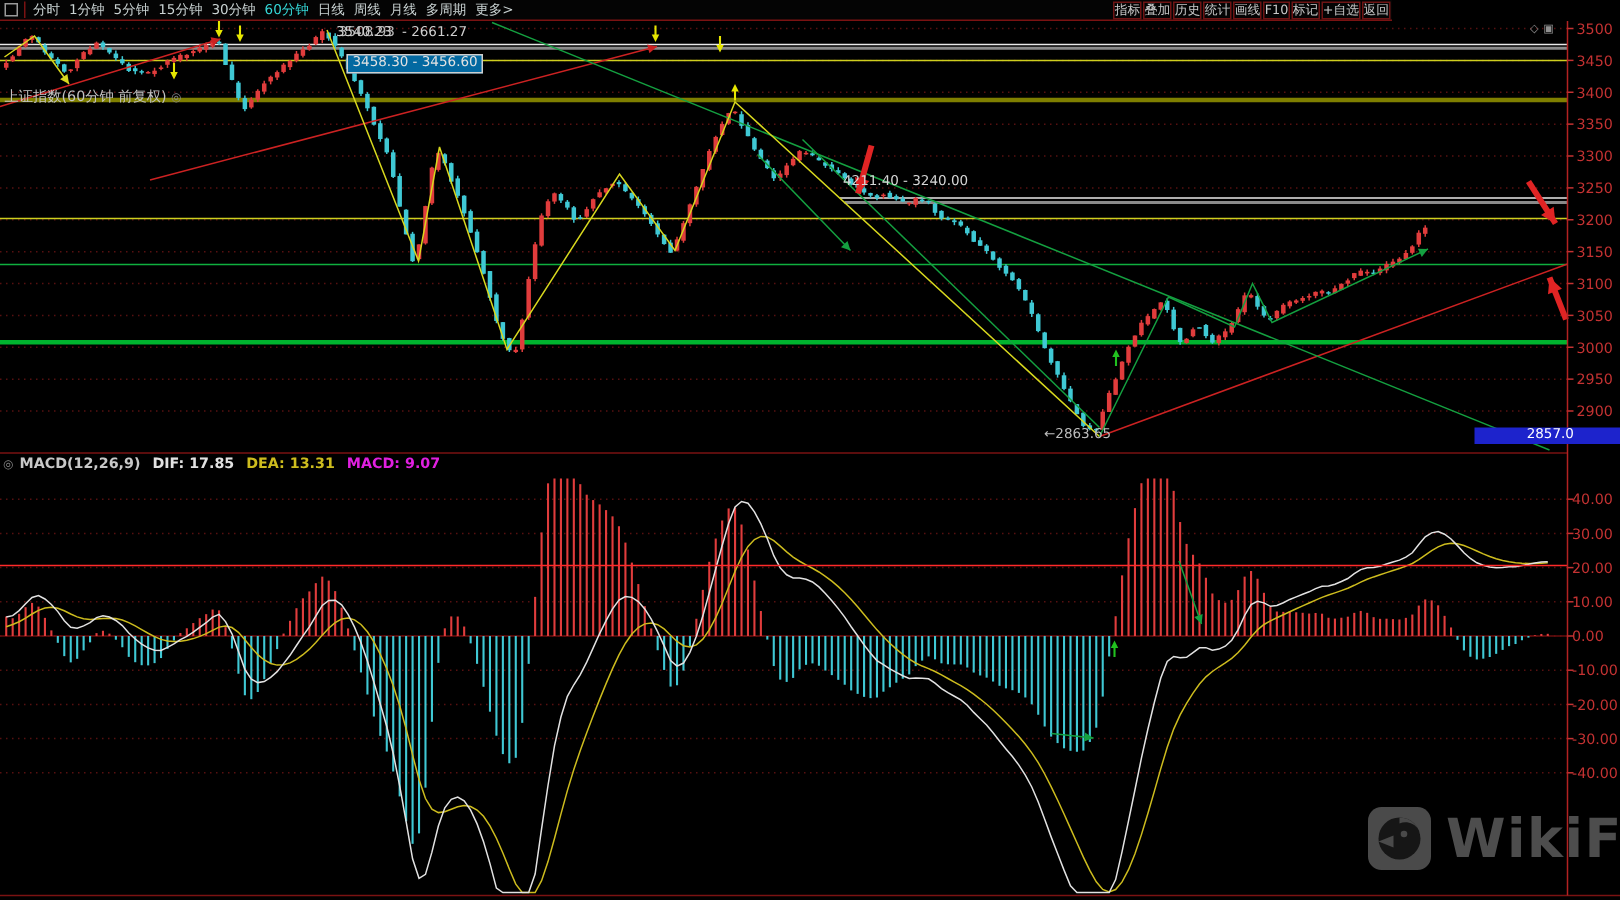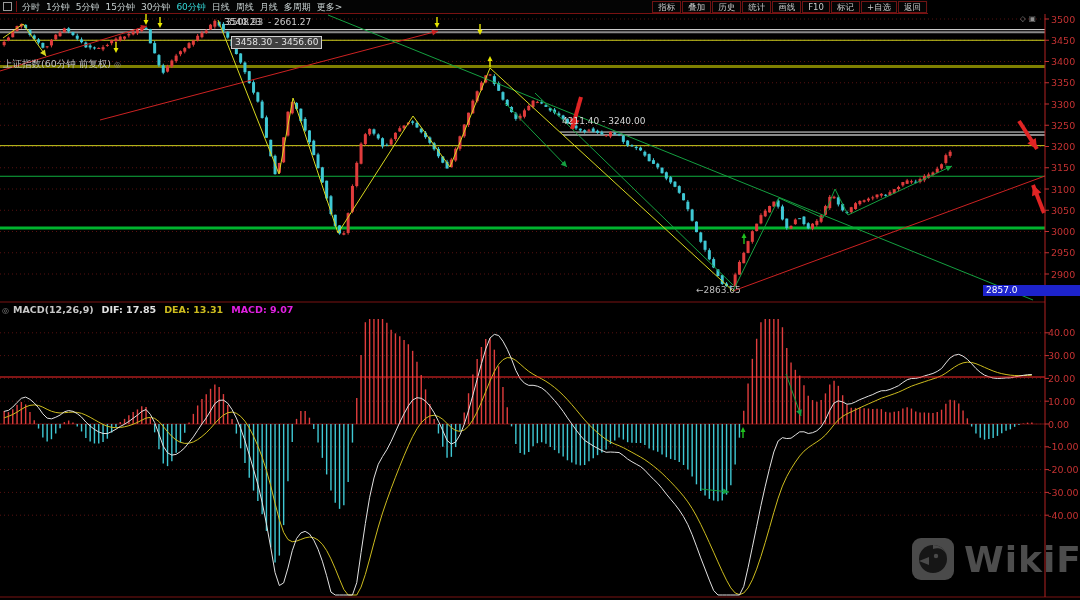--- a/index.html
+++ b/index.html
@@ -7,37 +7,37 @@
          font-family:"DejaVu Sans",sans-serif;}
   
   .toolbar{position:absolute;left:0;top:0;width:928px;height:13px;background:#040404;
            border-bottom:1px solid #7a1212;display:flex;align-items:center;z-index:6;}
   .winicon{display:inline-block;width:7px;height:7px;border:1px solid #9a9a9a;margin:0 4px 0 3px;}
   .tbdiv{width:1px;height:11px;background:#7a1212;margin-right:5px;}
   .periods{display:flex;align-items:center;gap:6px;font-size:9px;color:#c9d2d2;white-space:nowrap;}
   .periods .p{cursor:default;line-height:12px;}
   .periods .sel{color:#35d8d8;}
   .rtools{position:absolute;right:1px;top:0;display:flex;align-items:center;height:13px;}
-  .rt{font-size:8.5px;color:#c9c9c9;border:1px solid #6e1414;padding:0 5px;margin-left:1px;
+  .rt{font-size:8.5px;color:#c9c9c9;border:1px solid #6e1414;padding:0 0;margin-left:1px;
       line-height:10px;white-space:nowrap;}
   
   .title{position:absolute;left:3px;top:15px;font-size:9.5px;color:#c4c4c4;z-index:5;white-space:nowrap;margin-top:43px;}
   .title .ticon{color:#8a8a8a;margin-left:3px;font-size:8px;}
   .paneicons{position:absolute;left:1020px;top:14px;z-index:5;font-size:7.5px;color:#909090;letter-spacing:3px;}
   .ann{position:absolute;font-size:9px;color:#cfcfcf;z-index:5;white-space:nowrap;}
   .ann-gap{left:224px;top:17px;height:11px;width:120px;}
   .ann-gap span{position:absolute;top:0;}
   .ag-a{left:0;}
   .ag-b{left:2px;opacity:.9;text-align:right;}
   .ag-c{left:44px;}
-  .ann-box{left:231px;top:36px;border:1px solid #cfcfcf;background:#404040;padding:0 3px;line-height:11px;color:#e2e2e2;}
+  .ann-box{left:231px;top:36px;border:1px solid #cfcfcf;background:#0369a1;padding:0 3px;line-height:11px;color:#e2e2e2;}
   .ann-mid{left:562px;top:116px;color:#d6d6d6;}
   .ann-low{left:696px;top:285px;color:#bdbdbd;text-align:center;}
   .bluetag{position:absolute;left:983px;top:285px;width:95px;height:11px;background:#1d23cc;
-           color:#fff;font-size:9px;line-height:11px;padding-left:3px;z-index:5;}
+           color:#fff;font-size:9px;line-height:11px;padding-left:3px;z-index:5;text-align:center;}
   .macdrow{position:absolute;left:2px;top:304px;font-size:9.5px;color:#c8c8c8;z-index:5;white-space:nowrap;font-weight:bold;}
   .macdrow .mico{color:#8a8a8a;font-size:8px;margin-right:4px;}
   .macdrow .dif{color:#e2e2e2;margin-left:8px;}
   .macdrow .dea{color:#cdbc1e;margin-left:8px;}
   .macdrow .mcd{color:#e020e0;margin-left:8px;}
   
   .wm{position:absolute;left:912px;top:538px;z-index:1;display:flex;align-items:center;gap:10px;}
   .wm .brand{font-size:36px;font-weight:700;color:#4d4d4d;letter-spacing:1px;}
   svg#chart{position:absolute;left:0;top:0;z-index:2;}
 </style>

